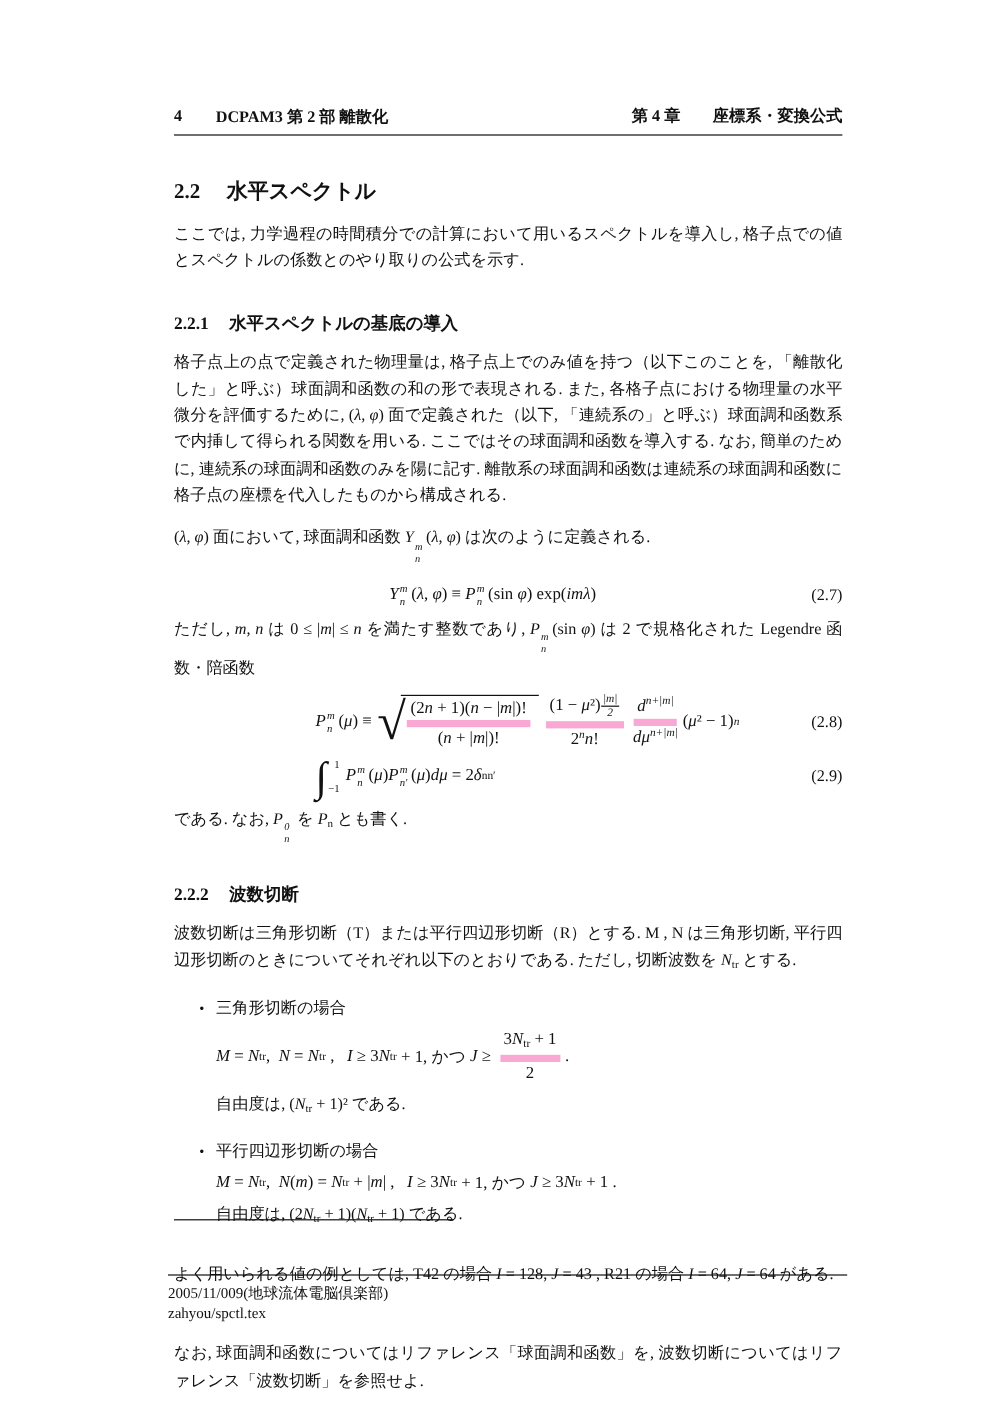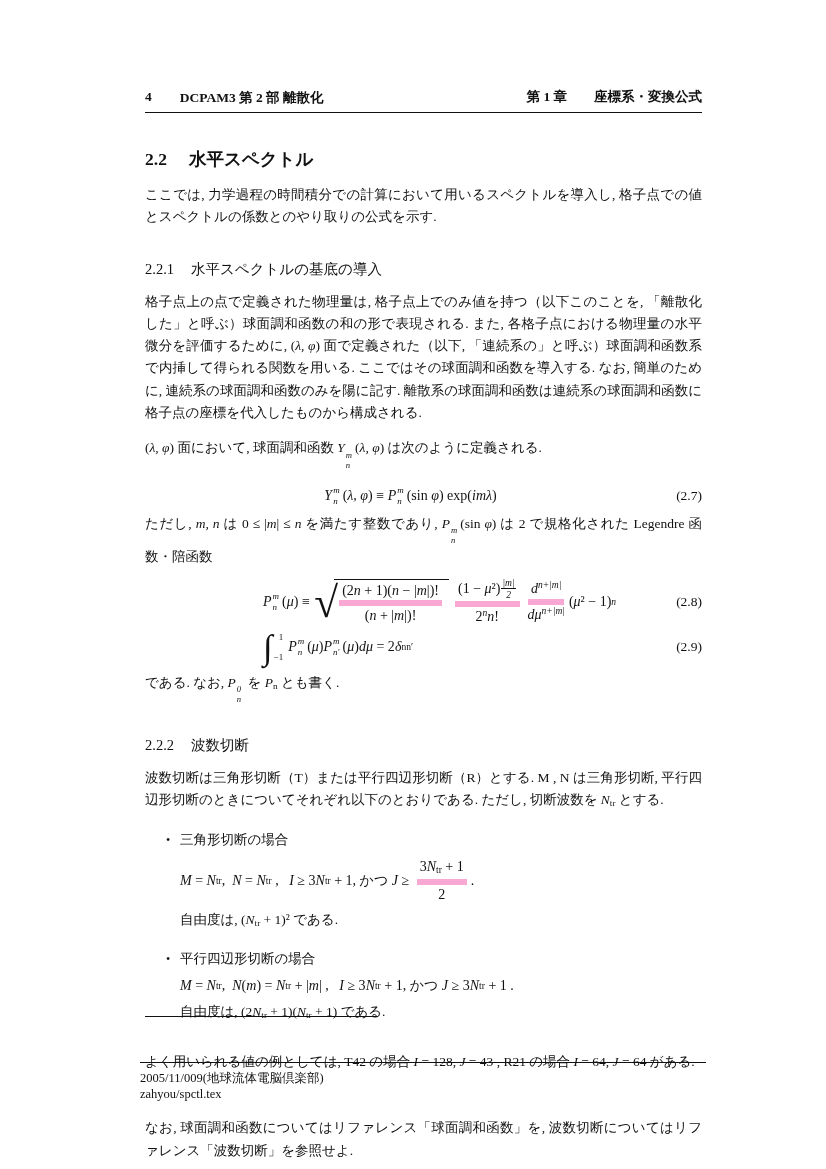--- a/index.html
+++ b/index.html
@@ -9,21 +9,21 @@
     -webkit-font-smoothing:antialiased;
   }
   .content{position:absolute;left:145px;top:88px;width:557px;}
   
   .runhead{display:flex;justify-content:space-between;align-items:baseline;font-weight:700;font-size:13.5px;}
   .runhead-left{display:flex;gap:28px;}
   .head-rule{border:none;border-top:1px solid #111;margin:5px 0 0;}
   
   .h1{font-size:17.5px;font-weight:700;margin:34px 0 3px;}
   .h1 .sec-no{margin-right:22px;}
-  .h2{font-size:14.5px;font-weight:400;margin:31px 0 0;}
+  .h2{font-size:14.5px;font-weight:700;margin:31px 0 0;}
   .h2 .sec-no{margin-right:17px;}
   
   .para{font-size:13.5px;line-height:22.3px;text-align:justify;margin:13px 0 0;}
   .para.tight{margin-top:12px;}
   .mi{font-style:italic;}
   .sup{font-size:0.68em;vertical-align:0.55em;font-style:italic;}
   .sub{font-size:0.68em;vertical-align:-0.25em;}
   .ss{display:inline-flex;flex-direction:column;align-items:flex-start;font-size:0.64em;line-height:1.2;vertical-align:-0.6em;font-style:italic;margin:0 3px 0 1px;}
   .frac{display:inline-flex;flex-direction:column;align-items:center;vertical-align:middle;margin:0 4px;line-height:1.25;}
   .frac .num{border-bottom:6px solid #f9a8d4;padding:0 3px 1px;}
@@ -66,21 +66,21 @@
 </head>
 <body>
 
 <div class="content">
 
   <div class="runhead">
     <span class="runhead-left">
       <span>4</span>
       <span>DCPAM3 第 2 部 離散化</span>
     </span>
-    <span>第 1 章　　座標系・変換公式</span>
+    <span>第 4 章　　座標系・変換公式</span>
   </div>
   <hr class="head-rule">
 
   <div class="h1">
     <span class="sec-no">2.2</span><span>水平スペクトル</span>
   </div>
   <p class="para">ここでは, 力学過程の時間積分での計算において用いるスペクトルを導入し, 格子点での値とスペクトルの係数とのやり取りの公式を示す.</p>
 
   <div class="h2">
     <span class="sec-no">2.2.1</span><span>水平スペクトルの基底の導入</span>

